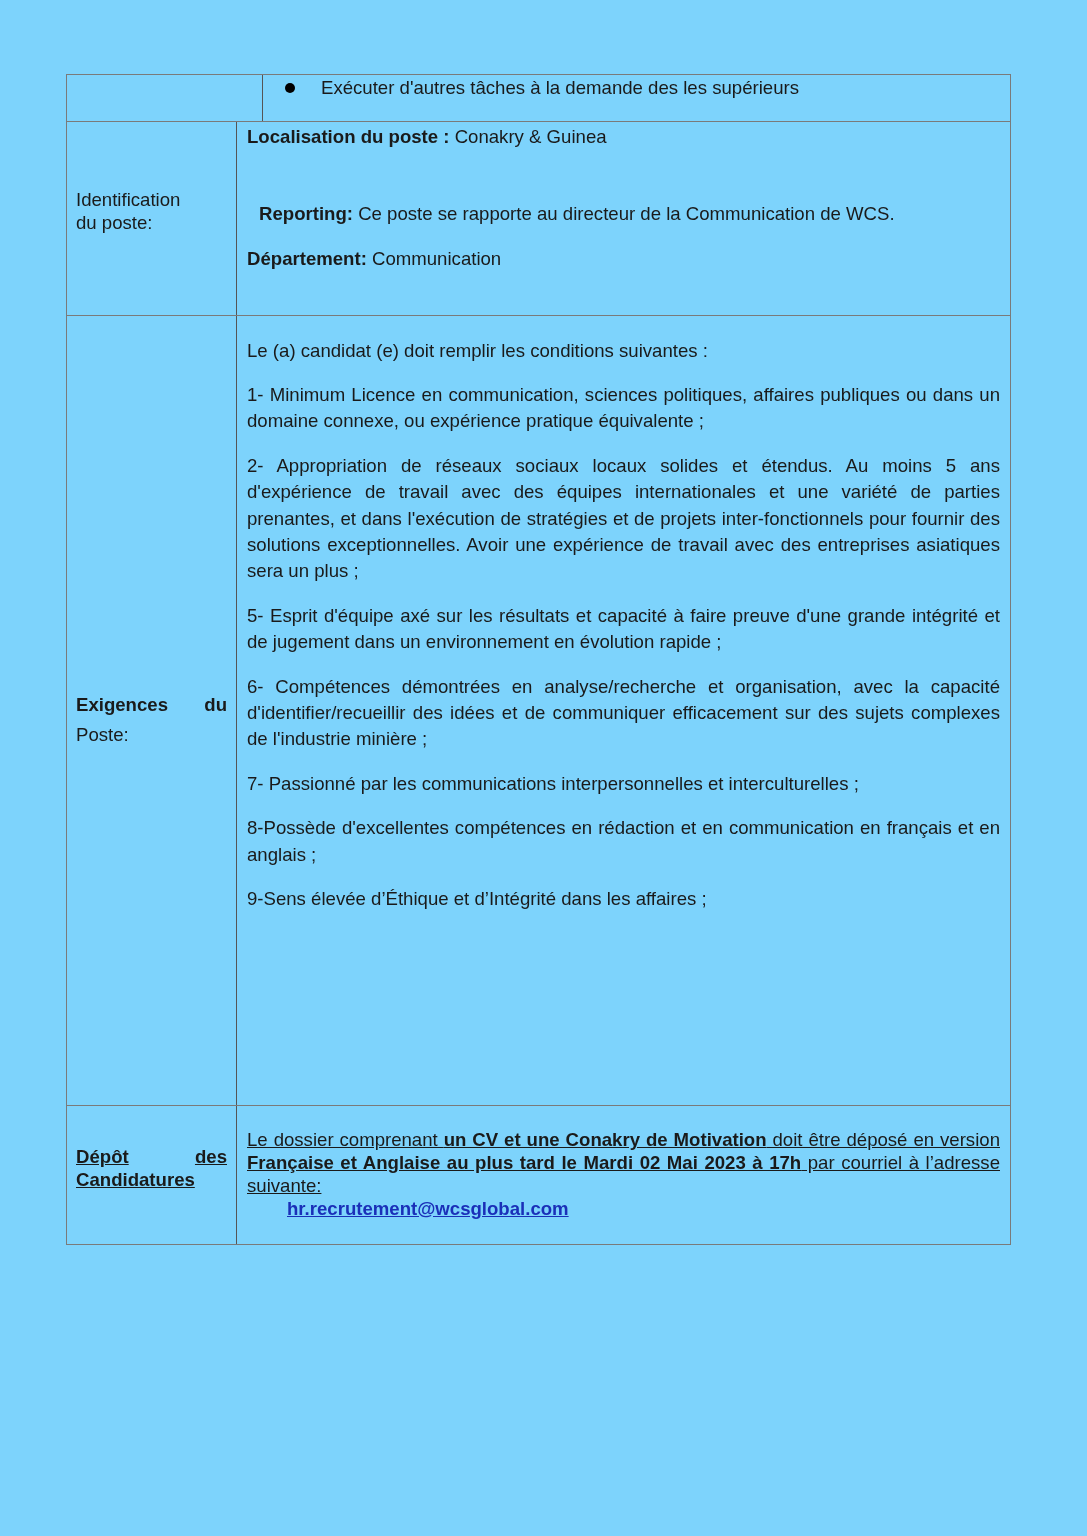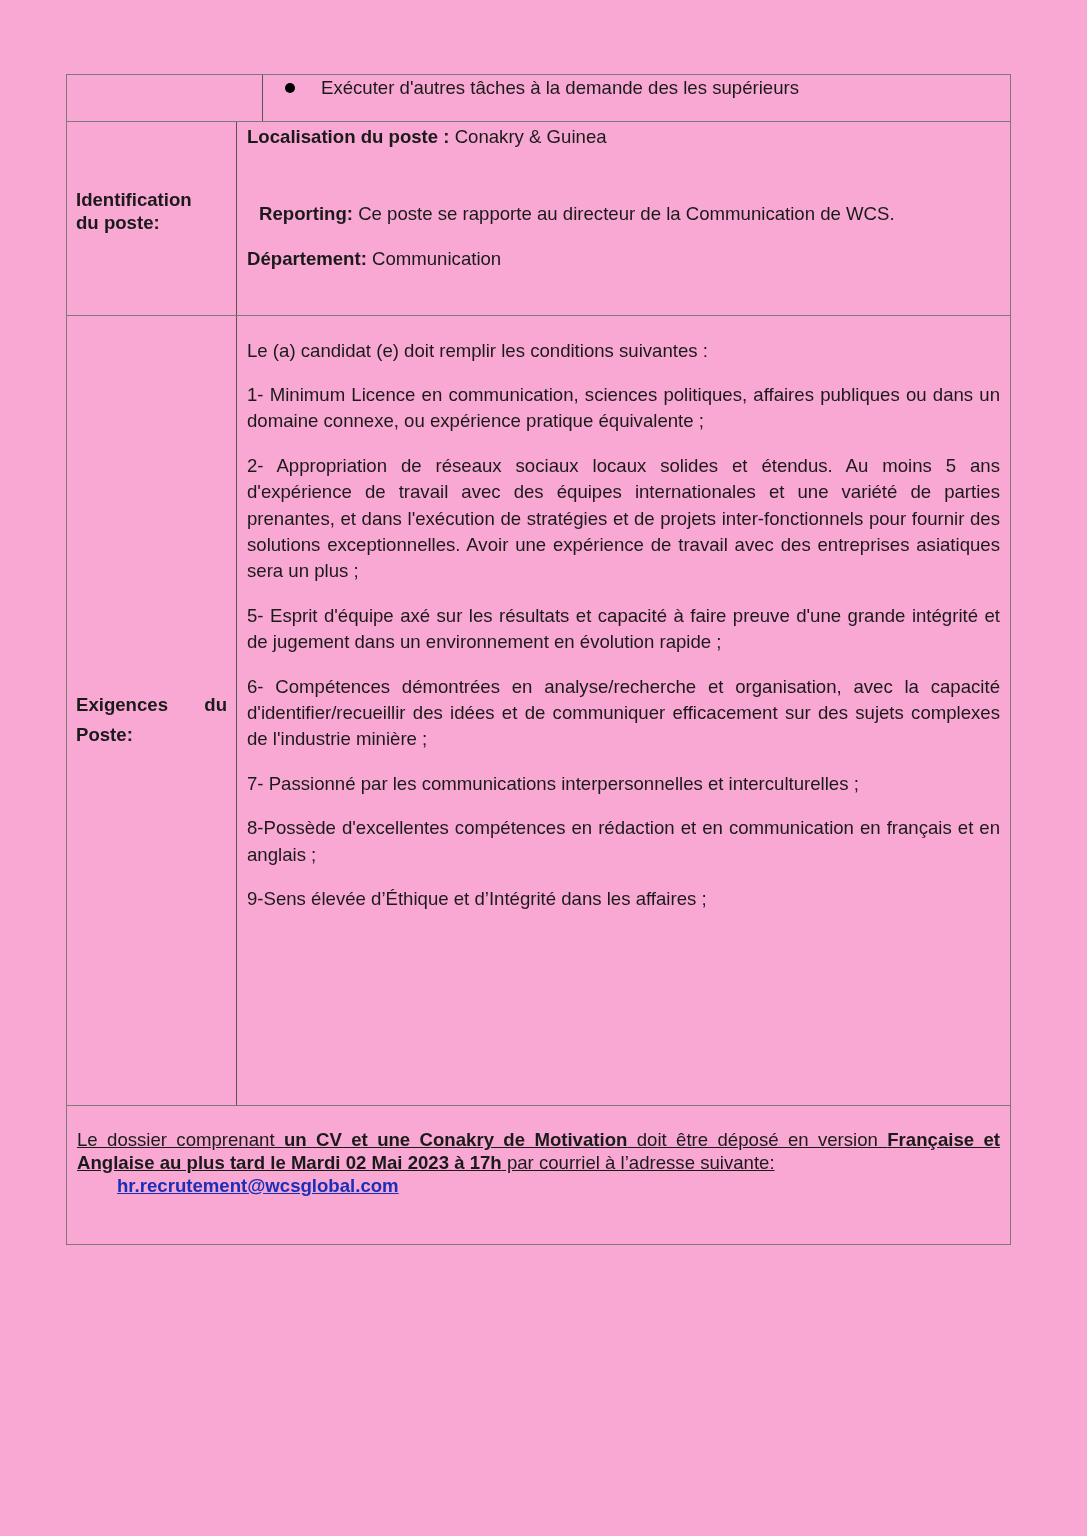--- a/index.html
+++ b/index.html
@@ -12,21 +12,21 @@
     height: 1536px;
     position: relative;
     font-family: "Liberation Sans", sans-serif;
     color: #1a1a1a;
     font-size: 18.6px;
   }
   .page {
     position: absolute;
     left: 0; top: 0;
     width: 1087px; height: 1536px;
-    background: #f9a8d4;
+    background: #7dd3fc;
   }
   .tbl {
     position: absolute;
     left: 66px;
     top: 74px;
     width: 945px;
     border: 1px solid #7a7a7a;
     box-sizing: border-box;
   }
   .row {
@@ -50,21 +50,21 @@
   .r1 .cell-l { width: 196px; }
   .r1 .cell-r { padding: 2px 10px 0 10px; display: flex; align-items: flex-start; }
   .bullet-dot {
     width: 10px; height: 10px; border-radius: 50%;
     background: #000; margin: 6px 26px 0 12px; flex: 0 0 auto;
   }
   
   .r2 { height: 194px; }
   .r2 .cell-l { width: 170px; padding-left: 9px; align-items: center; padding-bottom: 16px; }
   .r2 .cell-r { padding: 0 10px; position: relative; }
-  .lbl-bold { font-weight: bold; line-height: 23px; }
+  .lbl-bold { font-weight: normal; line-height: 23px; }
   .ident-line { position: absolute; left: 10px; white-space: nowrap; }
   
   .r3 { height: 790px; }
   .r3 .cell-l { width: 170px; padding: 0 9px; align-items: center; }
   .r3 .cell-r { padding: 22px 10px 0 10px; }
   .justify2 {
     display: flex; justify-content: space-between; width: 100%;
     font-weight: bold; line-height: 30px; margin-top: 19px;
   }
   .left-label-block { width: 100%; }
@@ -134,20 +134,29 @@
         <p class="req-item">2- Appropriation de réseaux sociaux locaux solides et étendus. Au moins 5 ans d'expérience de travail avec des équipes internationales et une variété de parties prenantes, et dans l'exécution de stratégies et de projets inter-fonctionnels pour fournir des solutions exceptionnelles. Avoir une expérience de travail avec des entreprises asiatiques sera un plus ;</p>
         <p class="req-item">5- Esprit d'équipe axé sur les résultats et capacité à faire preuve d'une grande intégrité et de jugement dans un environnement en évolution rapide ;</p>
         <p class="req-item">6- Compétences démontrées en analyse/recherche et organisation, avec la capacité d'identifier/recueillir des idées et de communiquer efficacement sur des sujets complexes de l'industrie minière ;</p>
         <p class="req-item">7- Passionné par les communications interpersonnelles et interculturelles ;</p>
         <p class="req-item">8-Possède d'excellentes compétences en rédaction et en communication en français et en anglais ;</p>
         <p class="req-item">9-Sens élevée d’Éthique et d’Intégrité dans les affaires ;</p>
       </div>
     </div>
 
     <div class="row r4">
+      <div class="cell-l">
+        <div class="left-label-block">
+          <div class="justify2" style="line-height:23px;">
+            <span class="u">Dépôt</span>
+            <span class="u">des</span>
+          </div>
+          <div class="dep-label">Candidatures</div>
+        </div>
+      </div>
       <div class="cell-r">
         <div class="dep-text">
           <span>Le dossier comprenant </span><b>un CV et une Conakry de Motivation</b><span> doit être déposé en version </span><b>Française et Anglaise au plus tard le Mardi 02 Mai 2023 à 17h</b><span> par courriel à l’adresse suivante:</span>
         </div>
         <div style="line-height:23px;margin-left:40px;">
           <a class="email" href="mailto:hr.recrutement@wcsglobal.com">hr.recrutement@wcsglobal.com</a>
         </div>
       </div>
     </div>
 

